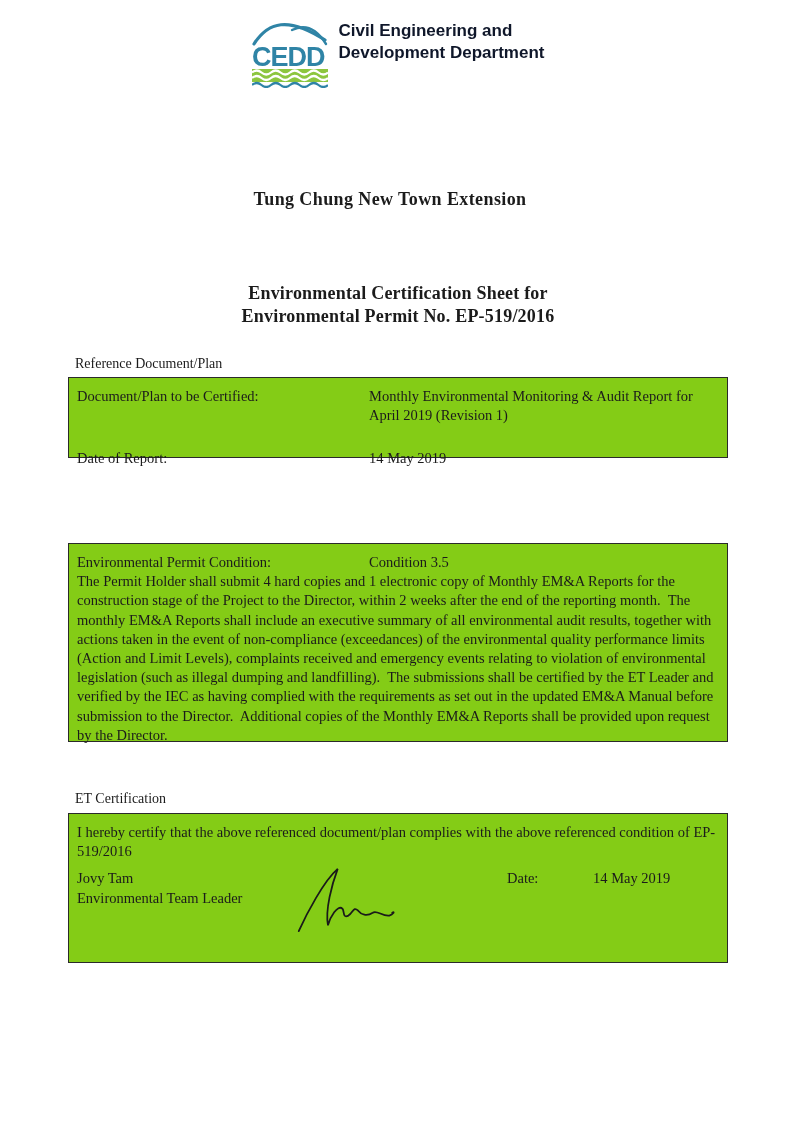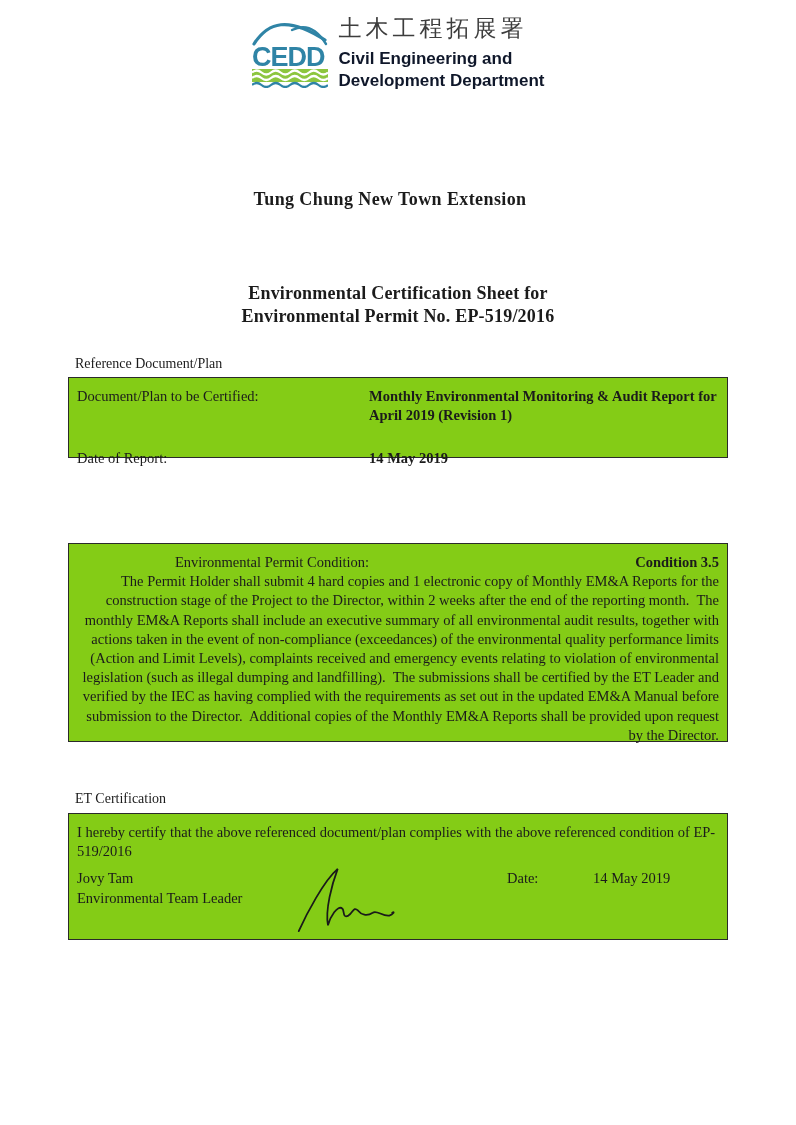--- a/index.html
+++ b/index.html
@@ -24,26 +24,26 @@
                font-weight:bold;font-size:18px;line-height:22.5px;letter-spacing:.2px;}
 
   
   .sec-h{position:absolute;left:75px;font-weight:normal;font-size:14px;}
   .sec-h1{top:356px;} .sec-h2{top:548px;} .sec-h3{top:791px;}
 
   
   .box{position:absolute;left:68px;width:660px;border:1.5px solid #2a2a2a;
        box-sizing:border-box;font-size:14.5px;line-height:19.2px;background:#84cc16;}
   .box1{top:377px;height:81px;padding:9px 8px;}
-  .box2{top:543px;height:199px;padding:9px 8px;text-align:right;}
-  .box3{top:813px;height:127px;padding:9px 8px;}
+  .box2{top:543px;height:199px;padding:9px 8px;}
+  .box3{top:813px;height:150px;padding:9px 8px;}
 
   .kv{display:grid;grid-template-columns:292px 1fr;column-gap:0;}
   .kv + .kv{margin-top:24px;}
-  .kv .val{max-width:352px;font-weight:bold;}
+  .kv .val{max-width:352px;}
 
   .cond-par{white-space:pre-wrap;}
 
   .statement{white-space:pre-wrap;}
   .sign-row{position:relative;margin-top:8px;height:70px;}
   .sign-name{position:absolute;left:0;top:0;line-height:19.2px;}
   .signature-svg{position:absolute;left:212px;top:-6px;width:112px;height:76px;}
   .date-label{position:absolute;left:430px;top:0;}
   .date-value{position:absolute;left:516px;top:0;}
 </style>
@@ -56,21 +56,20 @@
     <svg class="cedd-mark" viewBox="0 0 76 74">
       <path d="M2 30 C 16 8, 36 2, 73 26" fill="none" stroke-width="3.2" stroke-linecap="round" stroke="#2F84A6"></path>
       <path d="M40 16 C 52 10, 64 14, 74 30" fill="none" stroke-width="2.4" stroke-linecap="round" stroke="#2F84A6"></path>
       <text x="0" y="52" font-family="Liberation Sans, sans-serif" font-weight="bold" font-size="27" letter-spacing="-1" fill="#2F84A6">CEDD</text>
       <rect x="0" y="55" width="76" height="13" fill="#8DC63F"></rect>
       <path d="M0 58.5 Q 4.75 54.5 9.5 58.5 T 19 58.5 T 28.5 58.5 T 38 58.5 T 47.5 58.5 T 57 58.5 T 66.5 58.5 T 76 58.5" fill="none" stroke="#ffffff" stroke-width="2.2"></path>
       <path d="M0 64 Q 4.75 60 9.5 64 T 19 64 T 28.5 64 T 38 64 T 47.5 64 T 57 64 T 66.5 64 T 76 64" fill="none" stroke="#ffffff" stroke-width="2.2"></path>
       <path d="M0 71 Q 4.75 67 9.5 71 T 19 71 T 28.5 71 T 38 71 T 47.5 71 T 57 71 T 66.5 71 T 76 71" fill="none" stroke-width="2.2" stroke="#2F84A6"></path>
     </svg>
     <div class="logo-text">
-      <div class="logo-cn">土木工程拓展署</div>
       <div class="logo-en">
         <div>Civil Engineering and</div>
         <div>Development Department</div>
       </div>
     </div>
   </div>
 
   <div class="title-project">Tung Chung New Town Extension</div>
   <div class="title-sheet">
     <div>Environmental Certification Sheet for</div>

